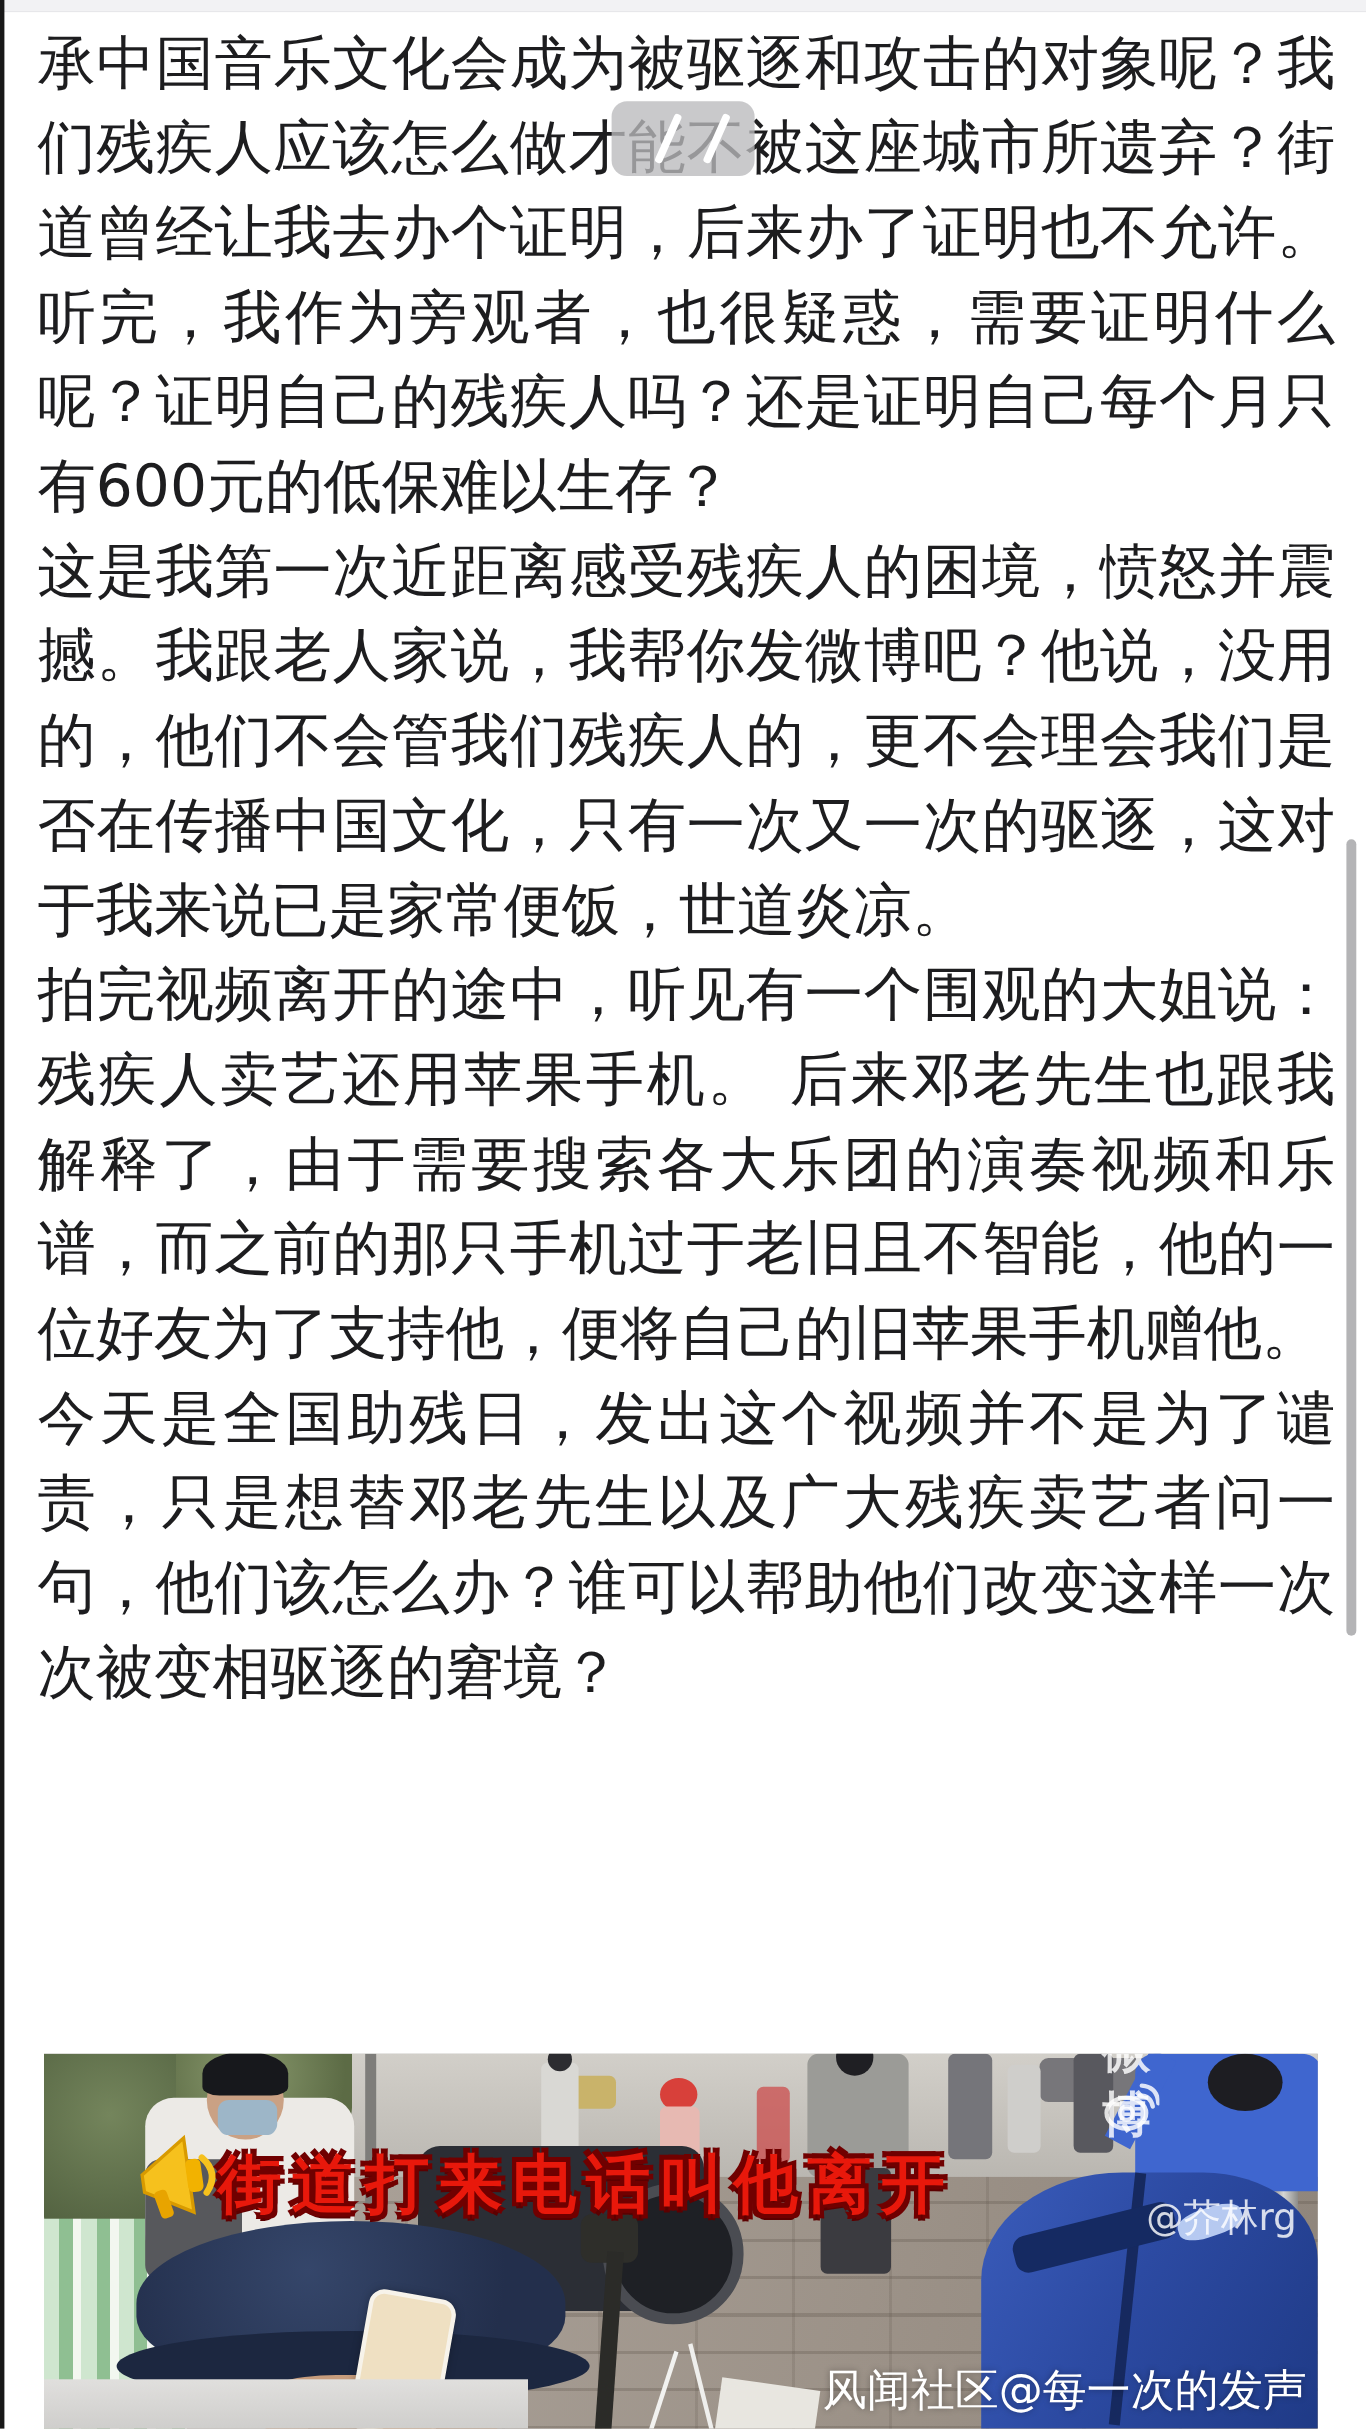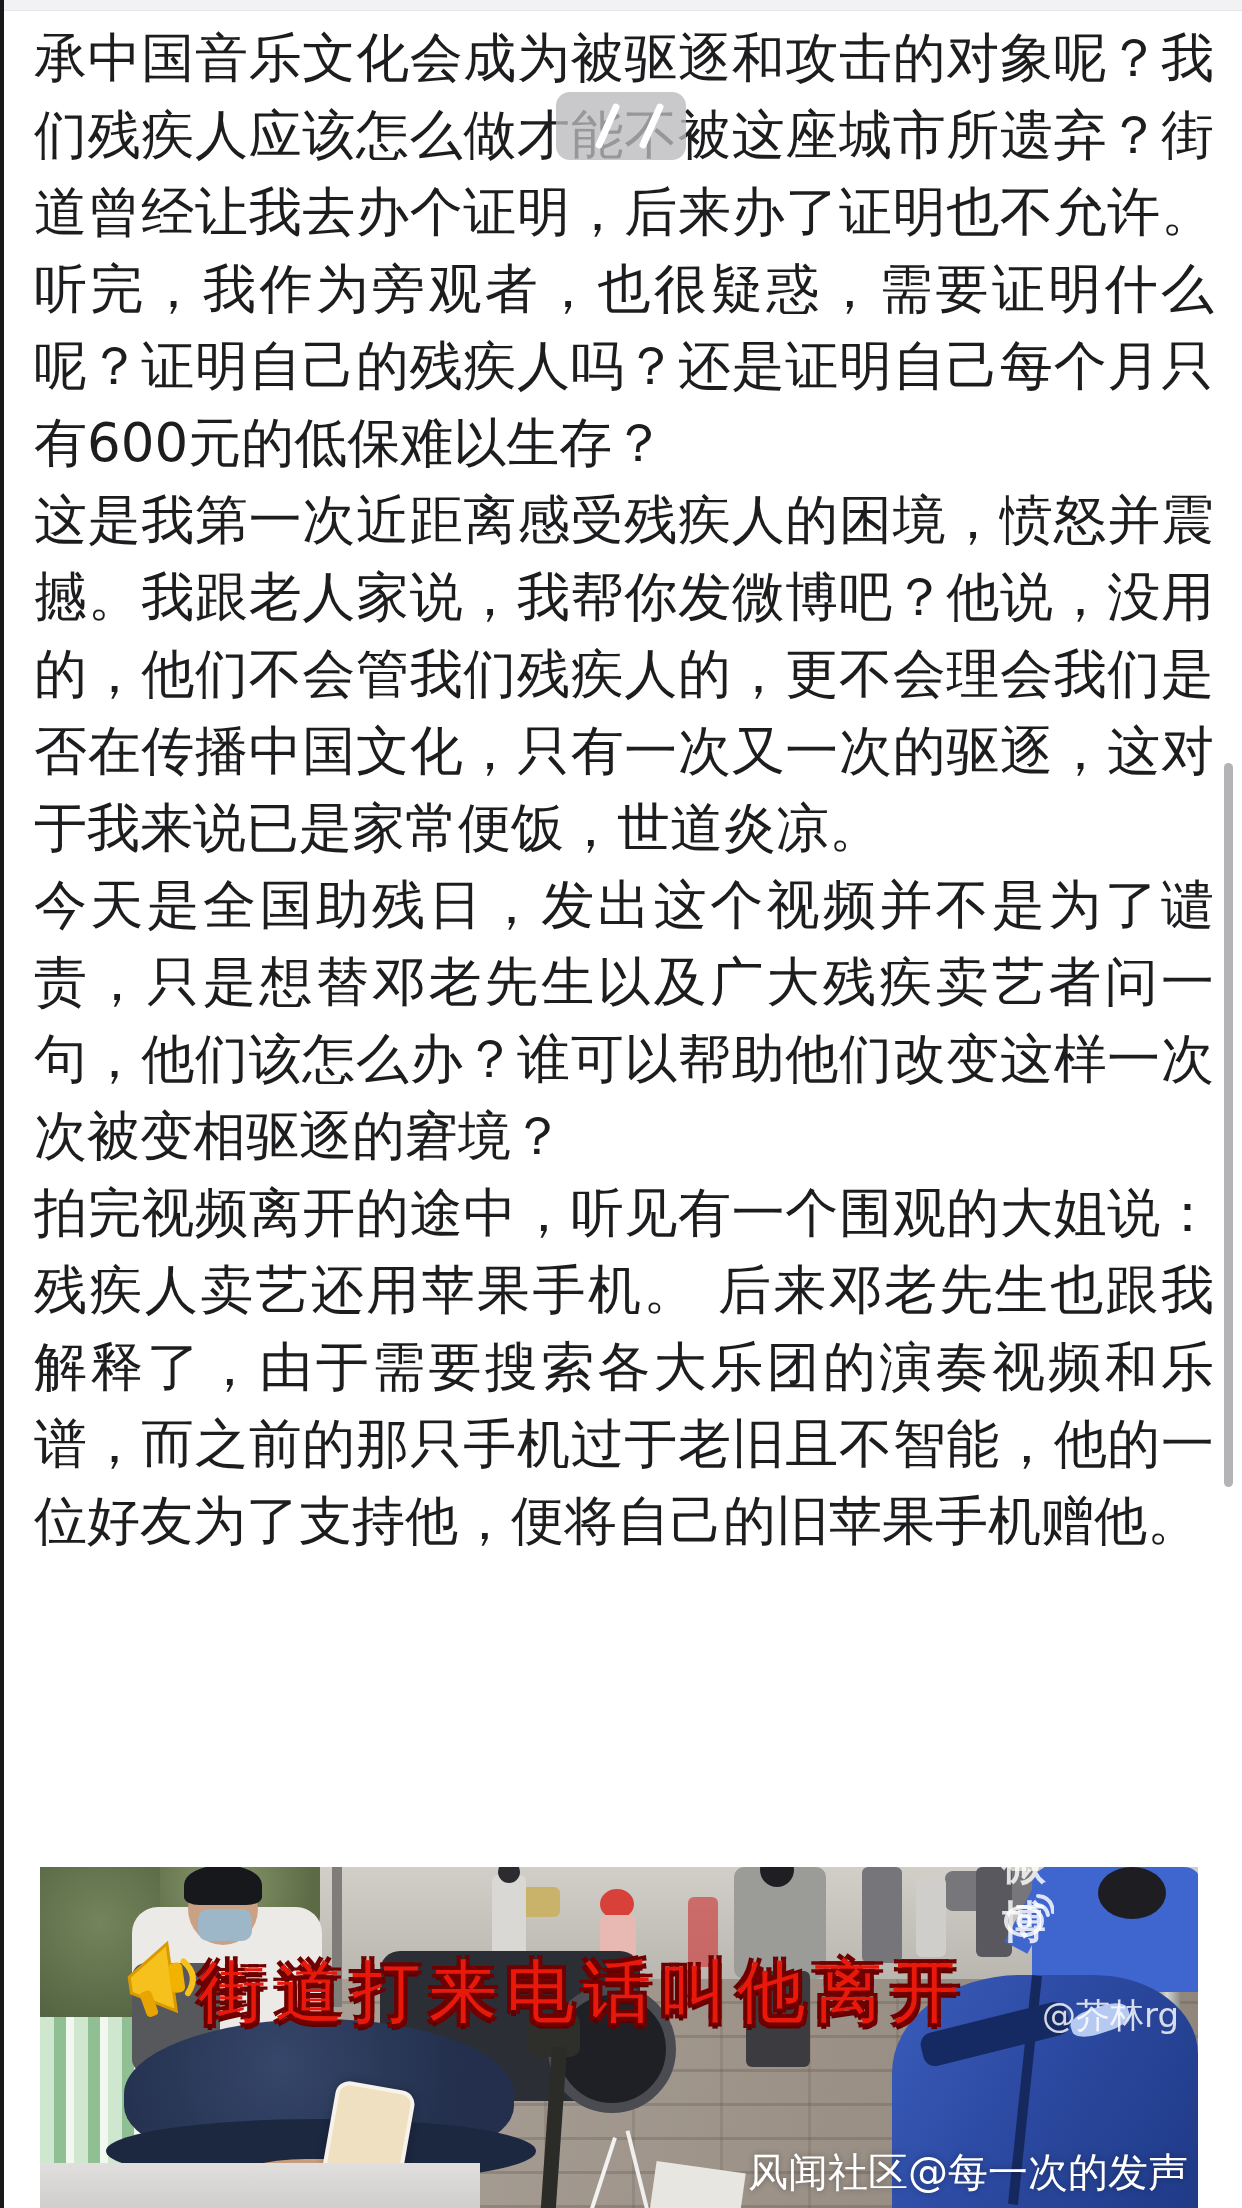--- a/index.html
+++ b/index.html
@@ -99,21 +99,21 @@
   
   .v-guard{left:852px;top:108px;width:306px;height:233px;
            background:linear-gradient(120deg,#3a5cbb 0%,#2c4aa2 45%,#1f3a86 100%);
            border-radius:42% 34% 0 0;}
   .v-guard-hl{left:1030px;top:140px;width:60px;height:26px;background:#cfe0ff;opacity:.85;
               border-radius:40%;transform:rotate(-18deg);}
   .v-guard-ep{left:880px;top:150px;width:150px;height:34px;background:#152a62;
               border-radius:12px;transform:rotate(-14deg);}
   .v-guard-seam{left:980px;top:108px;width:10px;height:230px;background:#16295f;transform:rotate(6deg);}
   
-  .v-caption{left:158px;top:80px;font-size:68px;font-weight:normal;color:#e8180b;
+  .v-caption{left:158px;top:80px;font-size:58px;font-weight:bold;color:#e8180b;
              letter-spacing:9px;white-space:nowrap;z-index:20;
              text-shadow:4px 4px 0 #700000,-4px 4px 0 #700000,4px -4px 0 #700000,
                          -4px -4px 0 #700000,0 6px 0 #5c0000;}
   .v-mega{left:74px;top:74px;z-index:21;transform:rotate(-8deg);}
   
   .v-wm{left:962px;top:26px;display:flex;align-items:center;gap:6px;z-index:22;
         color:rgba(255,255,255,.82);font-size:44px;font-weight:bold;}
   .v-wm-user{left:1002px;top:82px;color:rgba(255,255,255,.82);font-size:34px;z-index:22;margin-top:44px;}
   .v-wm-bottom{right:10px;bottom:8px;color:#ffffff;font-size:40px;z-index:22;
                text-shadow:0 0 6px rgba(0,0,0,.35);}
@@ -124,22 +124,22 @@
 <div class="top-strip"></div>
 
 <div class="left-edge"></div>
 
 <div class="scrollbar"></div>
 
 <div class="article">
   <div>
       <p>承中国音乐文化会成为被驱逐和攻击的对象呢？我们残疾人应该怎么做才能不被这座城市所遗弃？街道曾经让我去办个证明，后来办了证明也不允许。听完，我作为旁观者，也很疑惑，需要证明什么呢？证明自己的残疾人吗？还是证明自己每个月只有600元的低保难以生存？</p>
       <p>这是我第一次近距离感受残疾人的困境，愤怒并震撼。我跟老人家说，我帮你发微博吧？他说，没用的，他们不会管我们残疾人的，更不会理会我们是否在传播中国文化，只有一次又一次的驱逐，这对于我来说已是家常便饭，世道炎凉。</p>
+      <p>拍完视频离开的途中，听见有一个围观的大姐说：残疾人卖艺还用苹果手机。 后来邓老先生也跟我解释了，由于需要搜索各大乐团的演奏视频和乐谱，而之前的那只手机过于老旧且不智能，他的一位好友为了支持他，便将自己的旧苹果手机赠他。</p>
       <p>今天是全国助残日，发出这个视频并不是为了谴责，只是想替邓老先生以及广大残疾卖艺者问一句，他们该怎么办？谁可以帮助他们改变这样一次次被变相驱逐的窘境？</p>
-      <p>拍完视频离开的途中，听见有一个围观的大姐说：残疾人卖艺还用苹果手机。 后来邓老先生也跟我解释了，由于需要搜索各大乐团的演奏视频和乐谱，而之前的那只手机过于老旧且不智能，他的一位好友为了支持他，便将自己的旧苹果手机赠他。</p>
     </div>
 </div>
 
 <div class="float-widget">
   <div class="slash s1"></div>
   <div class="slash s2"></div>
 </div>
 
 <div class="video">
   <div class="v-topband"></div>

